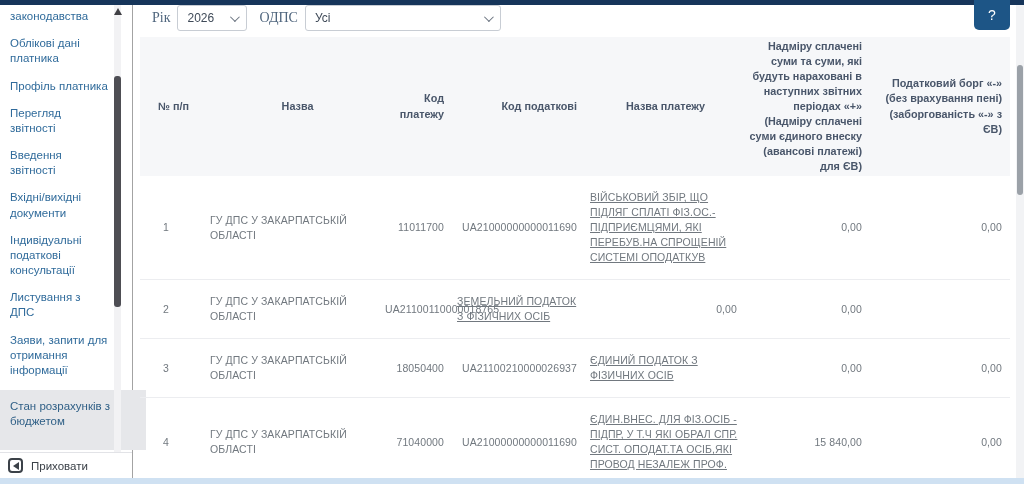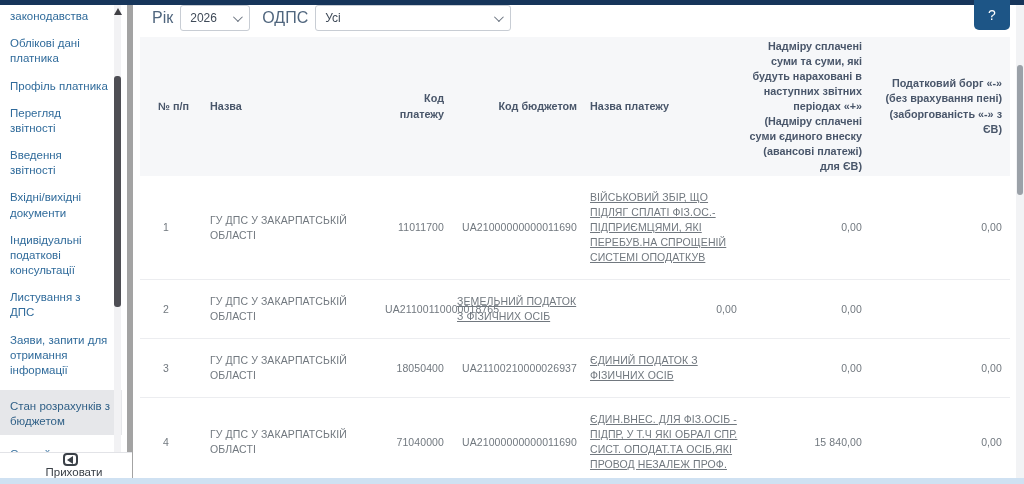--- a/index.html
+++ b/index.html
@@ -5,50 +5,50 @@
   * { margin:0; padding:0; box-sizing:border-box; }
   html,body { width:1024px; height:484px; background:#fff; font-family:"Liberation Sans", sans-serif; }
   .stage { position:relative; width:1024px; height:484px; overflow:hidden; background:#fff; }
 
   
   .topbar { position:absolute; left:0; top:0; width:1024px; height:5px; background:var(--topbar,#16355a); }
   .help-btn { position:absolute; right:14px; top:0; width:36px; height:30px; background:var(--help,#1d5586);
     border:none; border-radius:0 0 5px 5px; color:#fff; font-size:14px; font-family:inherit; cursor:pointer; }
 
   
-  .sidebar { position:absolute; left:0; top:5px; width:133px; height:473px; background:#fff; border-right:6px solid #a3a3a3; }
+  .sidebar { position:absolute; left:0; top:5px; width:133px; height:473px; background:#fff; border-right:1px solid #a3a3a3; }
   .side-nav { display:flex; flex-direction:column; gap:12px; padding-top:4px; }
   .side-item { width:112px; padding:0 4px 0 10px; font-size:11.5px; line-height:1.32; color:var(--link,#306b9b); cursor:pointer; }
-  .side-item.active { background:var(--activebg,#e6e7ea); width:122px; padding-top:9px; padding-bottom:6px; color:#2f5f86; }
+  .side-item.active { background:var(--activebg,#e6e7ea); width:146px; padding-top:9px; padding-bottom:21px; color:#2f5f86; }
   .side-scroll-track { position:absolute; left:114px; top:0; width:7px; height:448px; background:#f2f2f4; }
   .side-scroll-up { position:absolute; left:114px; top:3px; width:0; height:0;
     border-left:4px solid transparent; border-right:4px solid transparent; border-bottom:7px solid #3f3f44; }
   .side-scroll-thumb { position:absolute; left:114px; top:71px; width:7px; height:231px; background:#4e4e54; border-radius:3px; }
   .side-footer { position:absolute; left:0; bottom:0; width:132px; height:26px; border-top:1px solid #e2e3e7;
-    display:flex; align-items:center; padding-left:8px; cursor:pointer; background:#fff;flex-direction:column; }
+    display:flex; align-items:center; padding-left:8px; cursor:pointer; background:#fff; }
   .collapse-box { width:15px; height:15px; border:2px solid #3b4148; border-radius:4px; display:flex; align-items:center; justify-content:center; }
   .collapse-tri { width:0; height:0; border-top:4px solid transparent; border-bottom:4px solid transparent; border-right:6px solid #3b4148; }
   .collapse-label { margin-left:8px; font-size:11.5px; color:#3b4148; }
 
   
   .filters { position:absolute; left:152px; top:5px; height:26px; display:flex; align-items:center; }
-  .flabel { font-size:16px; color:#50667e; margin-right:7px; }
+  .flabel { font-size:14px; color:#50667e; margin-right:7px;font-family:Liberation Serif, serif; }
   .select { height:26px; border:1px solid #c8cdd4; border-radius:3px; background:#fff; display:flex; align-items:center;
     justify-content:space-between; padding:0 9px; font-size:12px; color:#3f4a58; cursor:pointer; }
   .select-year { width:70px; margin-right:12px; }
   .select-odps { width:196px; }
   .chev { width:7px; height:7px; border-right:1.5px solid #6b7480; border-bottom:1.5px solid #6b7480;
     transform:rotate(45deg) translateY(-2px); }
 
   
   .thead, .trow { display:grid; grid-template-columns:60px 185px 67px 133px 160px 125px 140px; align-items:center; }
   .thead { position:absolute; left:140px; top:37px; width:870px; height:139px; background:#f6f7f9;
     font-size:10.8px; font-weight:bold; color:#49566a; line-height:1.4; }
   .th { padding:0 8px 0 0; }
-  .th.a-left   { padding-left:10px; padding-right:0; text-align:left; }
+  .th.a-left   { padding-left:10px; padding-right:0; text-align:center; }
   .th.a-right  { text-align:right; }
   .th.c1 { padding-left:18px; text-align:left; }
   .th.c5 { padding-left:5px; padding-right:4px; }
 
   .tbody { position:absolute; left:140px; top:176px; width:870px; }
   .trow { border-bottom:1px solid #ecedf0; font-size:10.5px; color:#71787f; line-height:15px; letter-spacing:0.1px; cursor:pointer; }
   .td { padding:14px 8px 14px 0; }
   .td.c1 { text-align:center; padding-left:0; }
   .td.c2 { padding-left:10px; }
   .td.c3, .td.c4, .td.c6, .td.c7 { text-align:right; }
@@ -117,21 +117,21 @@
       <div class="select select-odps">
         <span>Усі</span>
         <span class="chev"></span>
       </div>
     </div>
 
     <div class="thead">
       <div class="th c1">№ п/п</div>
       <div class="th a-left">Назва</div>
       <div class="th a-right">Код платежу</div>
-      <div class="th a-right">Код бюджетом</div>
+      <div class="th a-right">Код податкові</div>
       <div class="th a-left c5">Назва платежу</div>
       <div class="th a-right">Надміру сплачені суми та суми, які будуть нараховані в наступних звітних періодах «+» (Надміру сплачені суми єдиного внеску (авансові платежі) для ЄВ)</div>
       <div class="th a-right">Податковий борг «-» (без врахування пені) (заборгованість «-» з ЄВ)</div>
     </div>
 
     <div class="tbody">
 
         <div class="trow">
           <div class="td c1">1</div>
           <div class="td c2">ГУ ДПС У ЗАКАРПАТСЬКІЙ ОБЛАСТІ</div>

